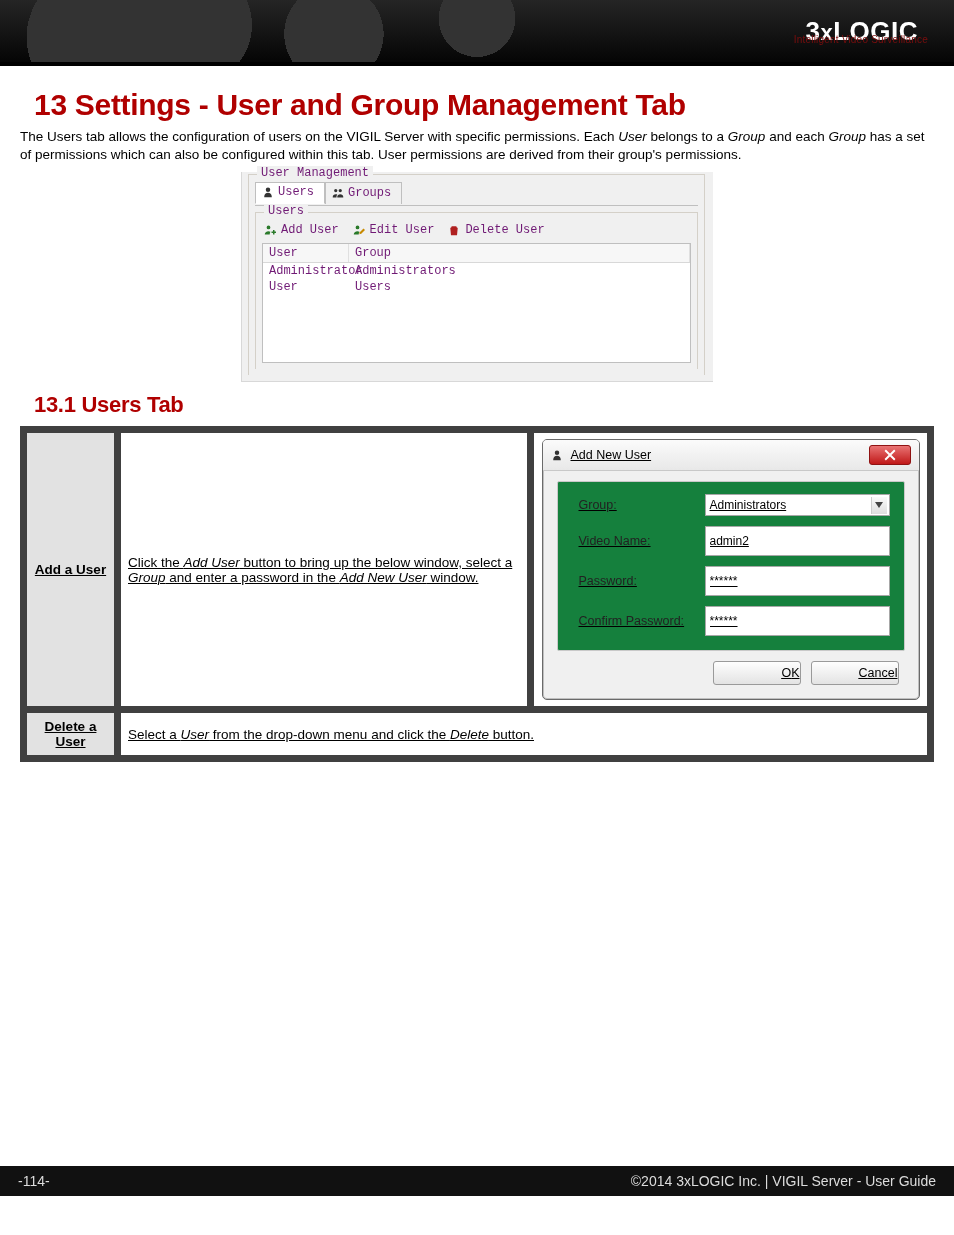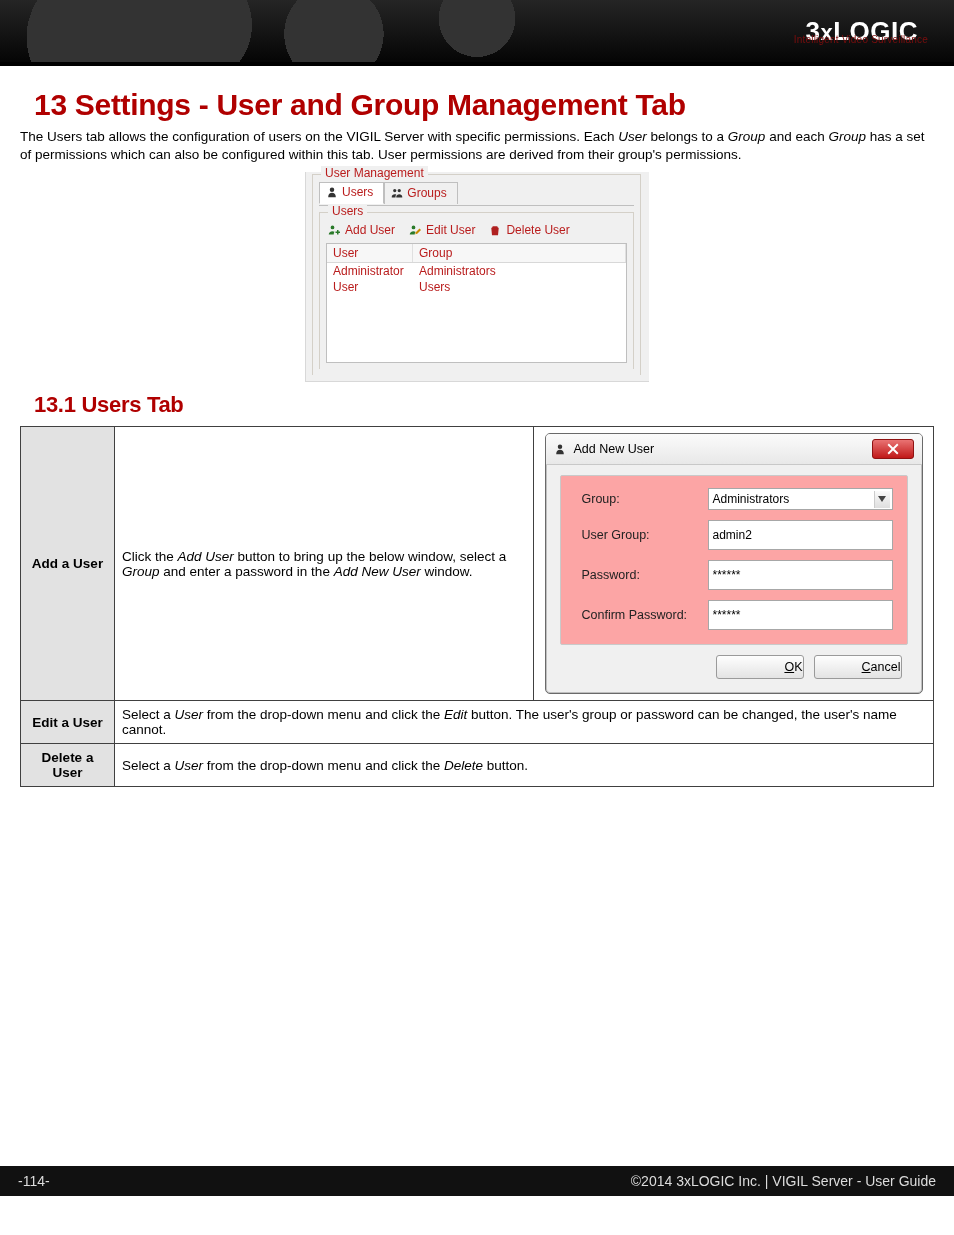--- a/index.html
+++ b/index.html
@@ -57,23 +57,23 @@
     color: #b00000;
     margin: 10px 0 4px 14px;
     letter-spacing: -.3px;
   }
   .para { margin: 0 0 8px 0; line-height: 1.35; }
   .italic { font-style: italic; }
 
   
   .um-wrap { display:flex; justify-content:center; margin: 8px 0 2px; }
   .um-box {
-    width: 344px; background:#f0f0f0;
+    width: 472px; background:#f0f0f0;
     border:1px solid #d8d8d8; border-top:none; border-right:none;
-    font-family: Liberation Sans, sans-serif; font-size: 12px; color:#b91c1c;
+    font-family: Liberation Mono, monospace; font-size: 12px; color:#701a75;
   }
   .gb { border:1px solid #d4d0c8; margin: 2px 8px 6px 6px; padding: 6px 6px 6px 6px; position:relative; }
   .gb-title { position:absolute; top:-9px; left:8px; background:#f0f0f0; padding:0 4px; font-size:12px; }
   .tabs { display:flex; gap:0; margin-bottom:2px; }
   .tab {
     border:1px solid #bfbfbf; border-bottom:none; padding:2px 10px 4px 6px;
     background:#f0f0f0; font-size:12px; display:flex; align-items:center; gap:4px;
     position:relative; top:1px;
   }
   .tab.sel { background:#fff; border-bottom:1px solid #fff; z-index:2; }
@@ -91,22 +91,23 @@
   .grid-head { display:flex; background:#f7f7f7; border-bottom:1px solid #d8d8d8; }
   .grid-head .col { padding:2px 6px; border-right:1px solid #e0e0e0; font-size:12px; }
   .col-user { width:86px; }
   .col-group { flex:1; }
   .grid-body .row { display:flex; }
   .grid-body .cell { padding:1px 6px; font-size:12px; }
 
   
   table.doc { border-collapse: collapse; width: 100%; margin-top: 8px; }
   table.doc td, table.doc th {
-    border:1px solid #404040; padding:6px 7px; vertical-align: middle;
+    border:7px solid #404040; padding:6px 7px; vertical-align: middle;
     font-size: 13.5px;
+    text-decoration: underline;
   }
   table.doc th {
     background:#e2e2e2; font-weight:bold; text-align:center;
     width: 94px;
   }
 
   
   .dlg-cell { width: 400px; padding:4px; }
   .dlg {
     font-family: "Segoe UI", Tahoma, sans-serif;
@@ -125,21 +126,21 @@
   .dlg-close {
     width:42px; height:20px; border-radius:3px;
     background: linear-gradient(#e97373,#c01818);
     border:1px solid #8f1212;
     display:flex; align-items:center; justify-content:center;
   }
   .dlg-close svg { width:12px; height:12px; }
   .dlg-body { padding: 10px 14px 10px 14px; }
   .dlg-inset {
     border:1px solid #c9c9c9; border-radius:2px; padding:12px 14px 14px 21px;
-    background:#fca5a5;
+    background:#15803d;
   }
   .frow { display:flex; align-items:center; margin-bottom:10px; }
   .flabel { width:126px; font-size:12.5px; color:#222; }
   .finput {
     flex:1; height:30px; border:1px solid #a7a7a7; background:#fff;
     padding:1px 4px; font-size:12px; font-family:"Segoe UI", Tahoma, sans-serif;
   }
   .fselect {
     flex:1; height:22px; border:1px solid #a7a7a7; background:#fff;
     display:flex; align-items:center; justify-content:space-between;
@@ -292,21 +293,21 @@
                 <div class="fselect">
                   <span>Administrators</span>
                   <span class="dd">
                     <svg width="8" height="6" viewBox="0 0 8 6">
                           <path fill="#444" d="M0 0h8L4 6z"></path>
                         </svg>
                   </span>
                 </div>
               </div>
               <div class="frow">
-                <div class="flabel">User Group:</div>
+                <div class="flabel">Video Name:</div>
                 <input class="finput" value="admin2" style="">
               </div>
               <div class="frow">
                 <div class="flabel">Password:</div>
                 <input class="finput" value="******" style="">
               </div>
               <div class="frow" style="margin-bottom:0;">
                 <div class="flabel">Confirm Password:</div>
                 <input class="finput" value="******" style="">
               </div>
@@ -314,26 +315,20 @@
             <div class="dlg-buttons">
               <div class="wbtn">
                 <span><span class="ul">O</span><span>K</span></span>
               </div>
               <div class="wbtn">
                 <span><span class="ul">C</span><span>ancel</span></span>
               </div>
             </div>
           </div>
         </div>
-      </td>
-    </tr>
-    <tr>
-      <th>Edit a User</th>
-      <td colspan="2">
-        <span>Select a </span><span class="italic">User</span><span> from the drop-down menu and click the </span><span class="italic">Edit</span><span> button.  The user's group or password can be changed, the user's name cannot.</span>
       </td>
     </tr>
     <tr>
       <th>Delete a User</th>
       <td colspan="2">
         <span>Select a </span><span class="italic">User</span><span> from the drop-down menu and click the </span><span class="italic">Delete</span><span> button.</span>
       </td>
     </tr>
   </tbody>
     </table>

